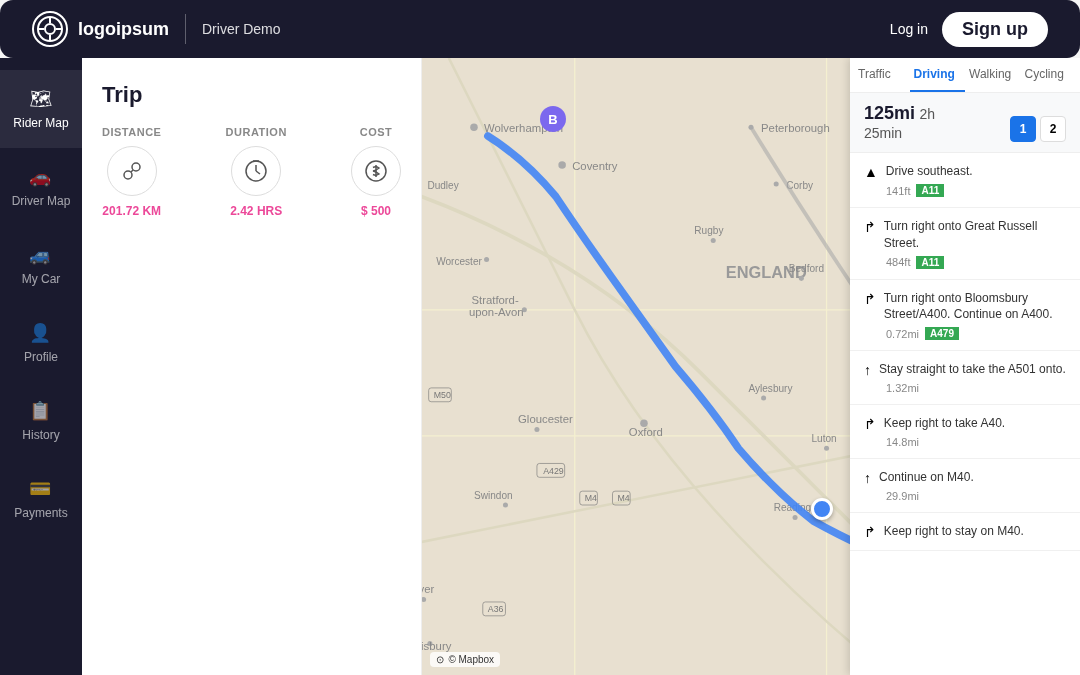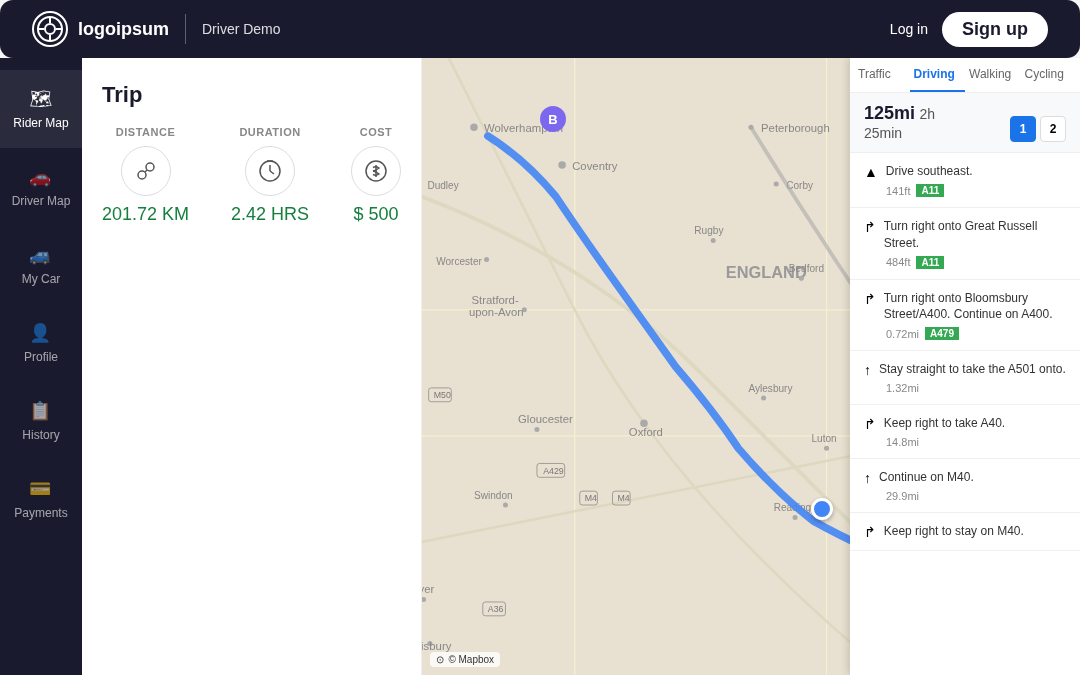--- a/index.html
+++ b/index.html
@@ -46,21 +46,21 @@
     .trip-title { font-size: 22px; font-weight: 700; color: #1a1a2e; margin-bottom: 18px; }
     .trip-card { background: #f8f9fa; border-radius: 10px; padding: 16px; margin-bottom: 16px; }
     .field-label { font-size: 11px; color: #888; margin-bottom: 6px; }
     .field-value { font-size: 14px; color: #333; }
     .field-divider { height: 1px; background: #e0e0e0; margin: 14px 0; }
 
     .stats-row { display: flex; justify-content: space-between; margin-top: 8px; text-align: right; }
     .stat-item { display: flex; flex-direction: column; align-items: center; gap: 8px; }
     .stat-label { font-size: 11px; color: #888; font-weight: 600; letter-spacing: 0.5px; }
     .stat-icon-wrap { width: 50px; height: 50px; border: 1.5px solid #ddd; border-radius: 50%; display: flex; align-items: center; justify-content: center; font-size: 20px; color: #555; }
-    .stat-value { font-size: 18px; font-weight: 400; color: #15803d; }
+    .stat-value { font-size: 12px; font-weight: 700; color: #ec4899; }
 
     
     .map-area { flex: 1; position: relative; overflow: hidden; }
     .map-bg {
       width: 100%; height: 100%; background: #e8e0d0;
       position: relative; overflow: hidden;
     }
 
     
     .directions-panel {

